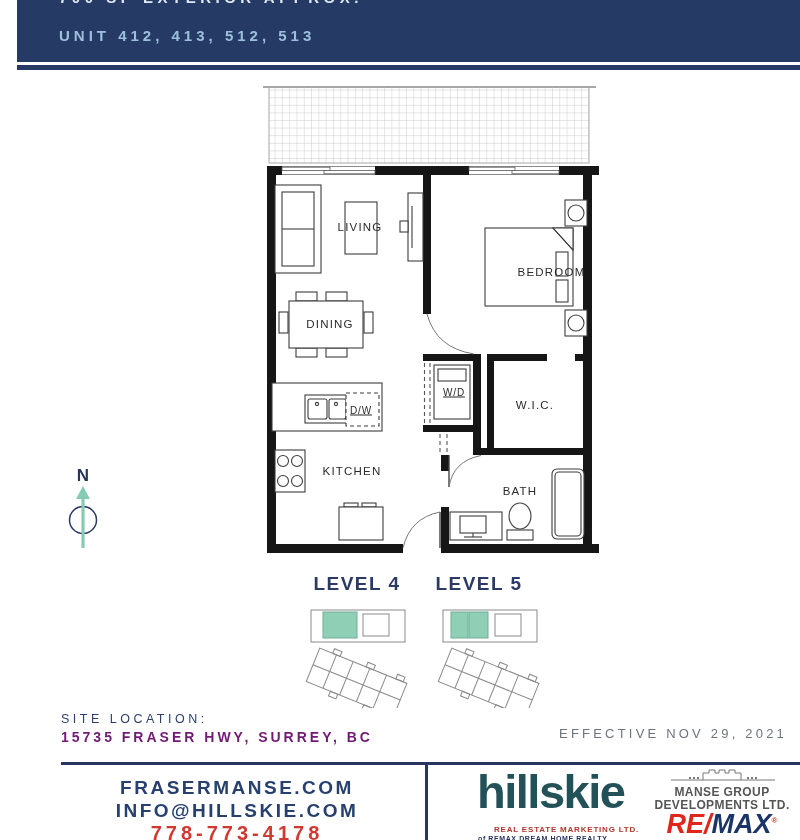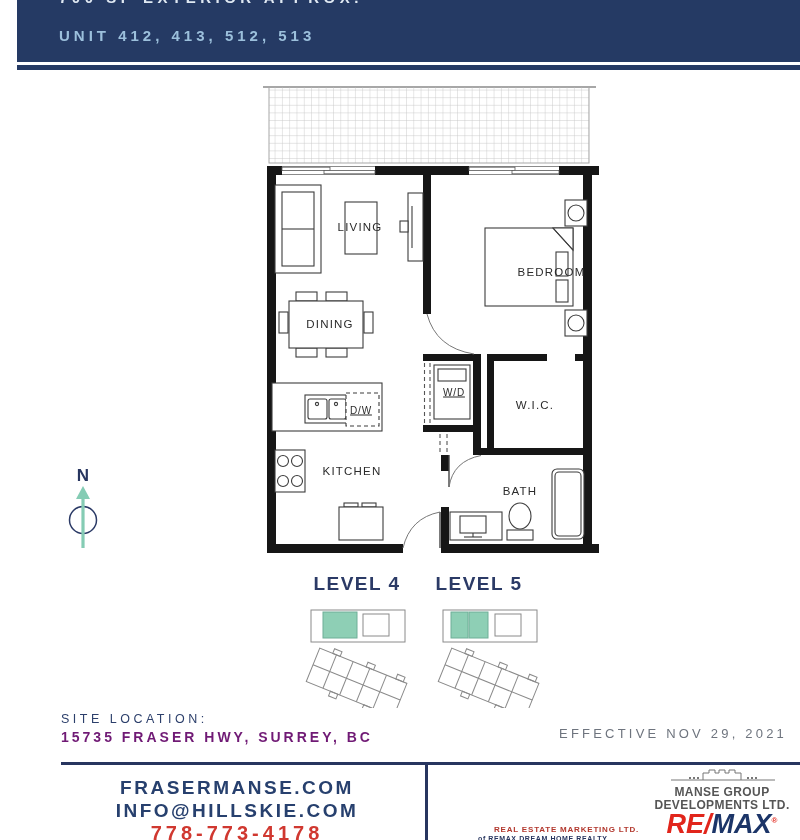--- a/index.html
+++ b/index.html
@@ -262,20 +262,21 @@
   <div class="siteAddr">15735 FRASER HWY, SURREY, BC</div>
   <div class="effective">EFFECTIVE NOV 29, 2021</div>
 
   <div class="ftrule"></div>
   <div class="ftdiv"></div>
 
   <div class="contact site-url">FRASERMANSE.COM</div>
   <div class="contact site-mail">INFO@HILLSKIE.COM</div>
   <div class="contact site-phone">778-773-4178</div>
 
+  <div class="brand">hillskie</div>
   <div class="brand-sub1">REAL ESTATE MARKETING LTD.</div>
   <div class="brand-sub2">of REMAX DREAM HOME REALTY</div>
 
   <svg class="abs" style="left:652px;top:766px;" width="108" height="16" viewBox="0 0 108 16">
     <g stroke="#777" fill="none" stroke-width="1">
       <line x1="2" y1="14" x2="106" y2="14"></line>
       <path d="M34,14 V7 H40 V4 H46 V7 H50 V4 H56 V7 H60 V4 H66 V7 H72 V14"></path>
     </g>
     <g fill="#777">
       <rect x="20" y="11" width="2" height="2"></rect>

